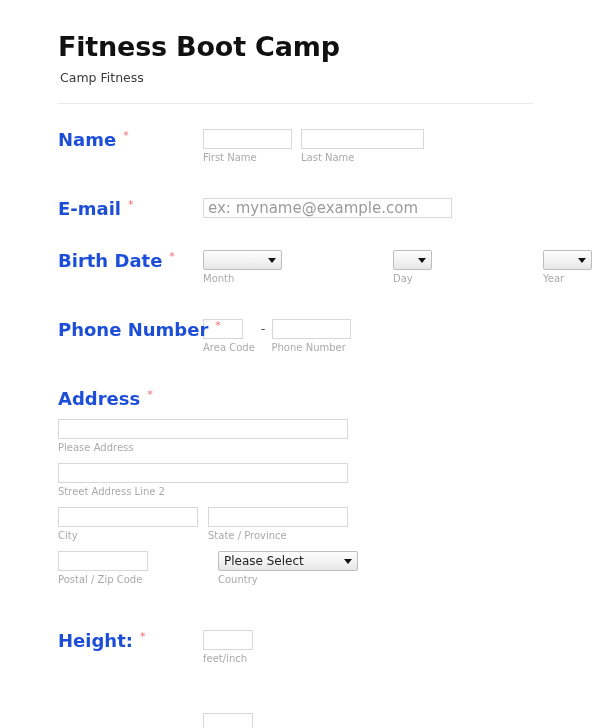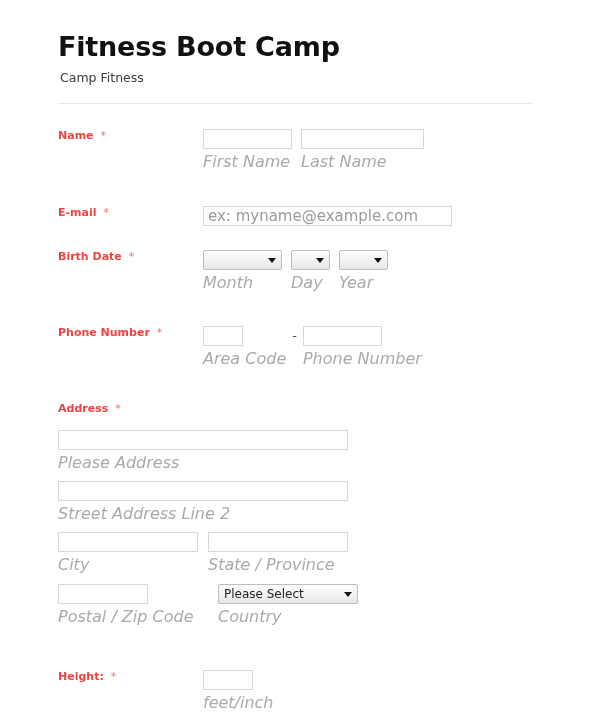--- a/index.html
+++ b/index.html
@@ -46,41 +46,40 @@
     background: #e8e8e8;
     margin: 19px 0 0 0;
   }
 
   
   .row {
     position: relative;
     padding-left: 58px;
   }
   .field-label {
-    font-size: 11px;
+    font-size: 18px;
     font-weight: bold;
-    color: #ef4444;
+    color: #1d4ed8;
     display: inline-block;
     vertical-align: top;
     line-height: 1.2;
   }
   .req {
     color: #f26c6c;
     font-size: 11px;
     margin-left: 7px;
     vertical-align: top;
     font-weight: normal;
   }
   .sub {
-    font-size: 16px;
+    font-size: 10px;
     color: #aaaaaa;
     line-height: 1.2;
     margin-top: 3px;
     display: block;
-    font-style: italic;
   }
 
   
   input.txt {
     border: 1px solid #d8d8d8;
     background: #ffffff;
     height: 20px;
     box-sizing: border-box;
     font-family: "DejaVu Sans", sans-serif;
     font-size: 15px;
@@ -125,22 +124,22 @@
   .lbl-col { position: absolute; left: 58px; top: 0; }
   .inputs-col { margin-left: 145px; }
 
   .name-boxes { display: flex; gap: 9px; }
   .w-first { width: 89px; }
   .w-last  { width: 123px; }
 
   .row-email { margin-top: 34px; }
   .w-email { width: 249px; }
 
-  .row-birth { margin-top: 24px; }
-  .date-boxes { display: flex; gap: 9px; }
+  .row-birth { margin-top: 32px; }
+  .date-boxes { display: flex; gap: 9px; justify-content: space-between; }
   .w-month { width: 79px; }
   .w-day   { width: 39px; }
   .w-year  { width: 49px; }
 
   .row-phone { margin-top: 34px; }
   .phone-boxes { display: flex; align-items: flex-start; }
   .w-area  { width: 40px; }
   .w-phone { width: 79px; }
   .dash {
     font-size: 13px;

